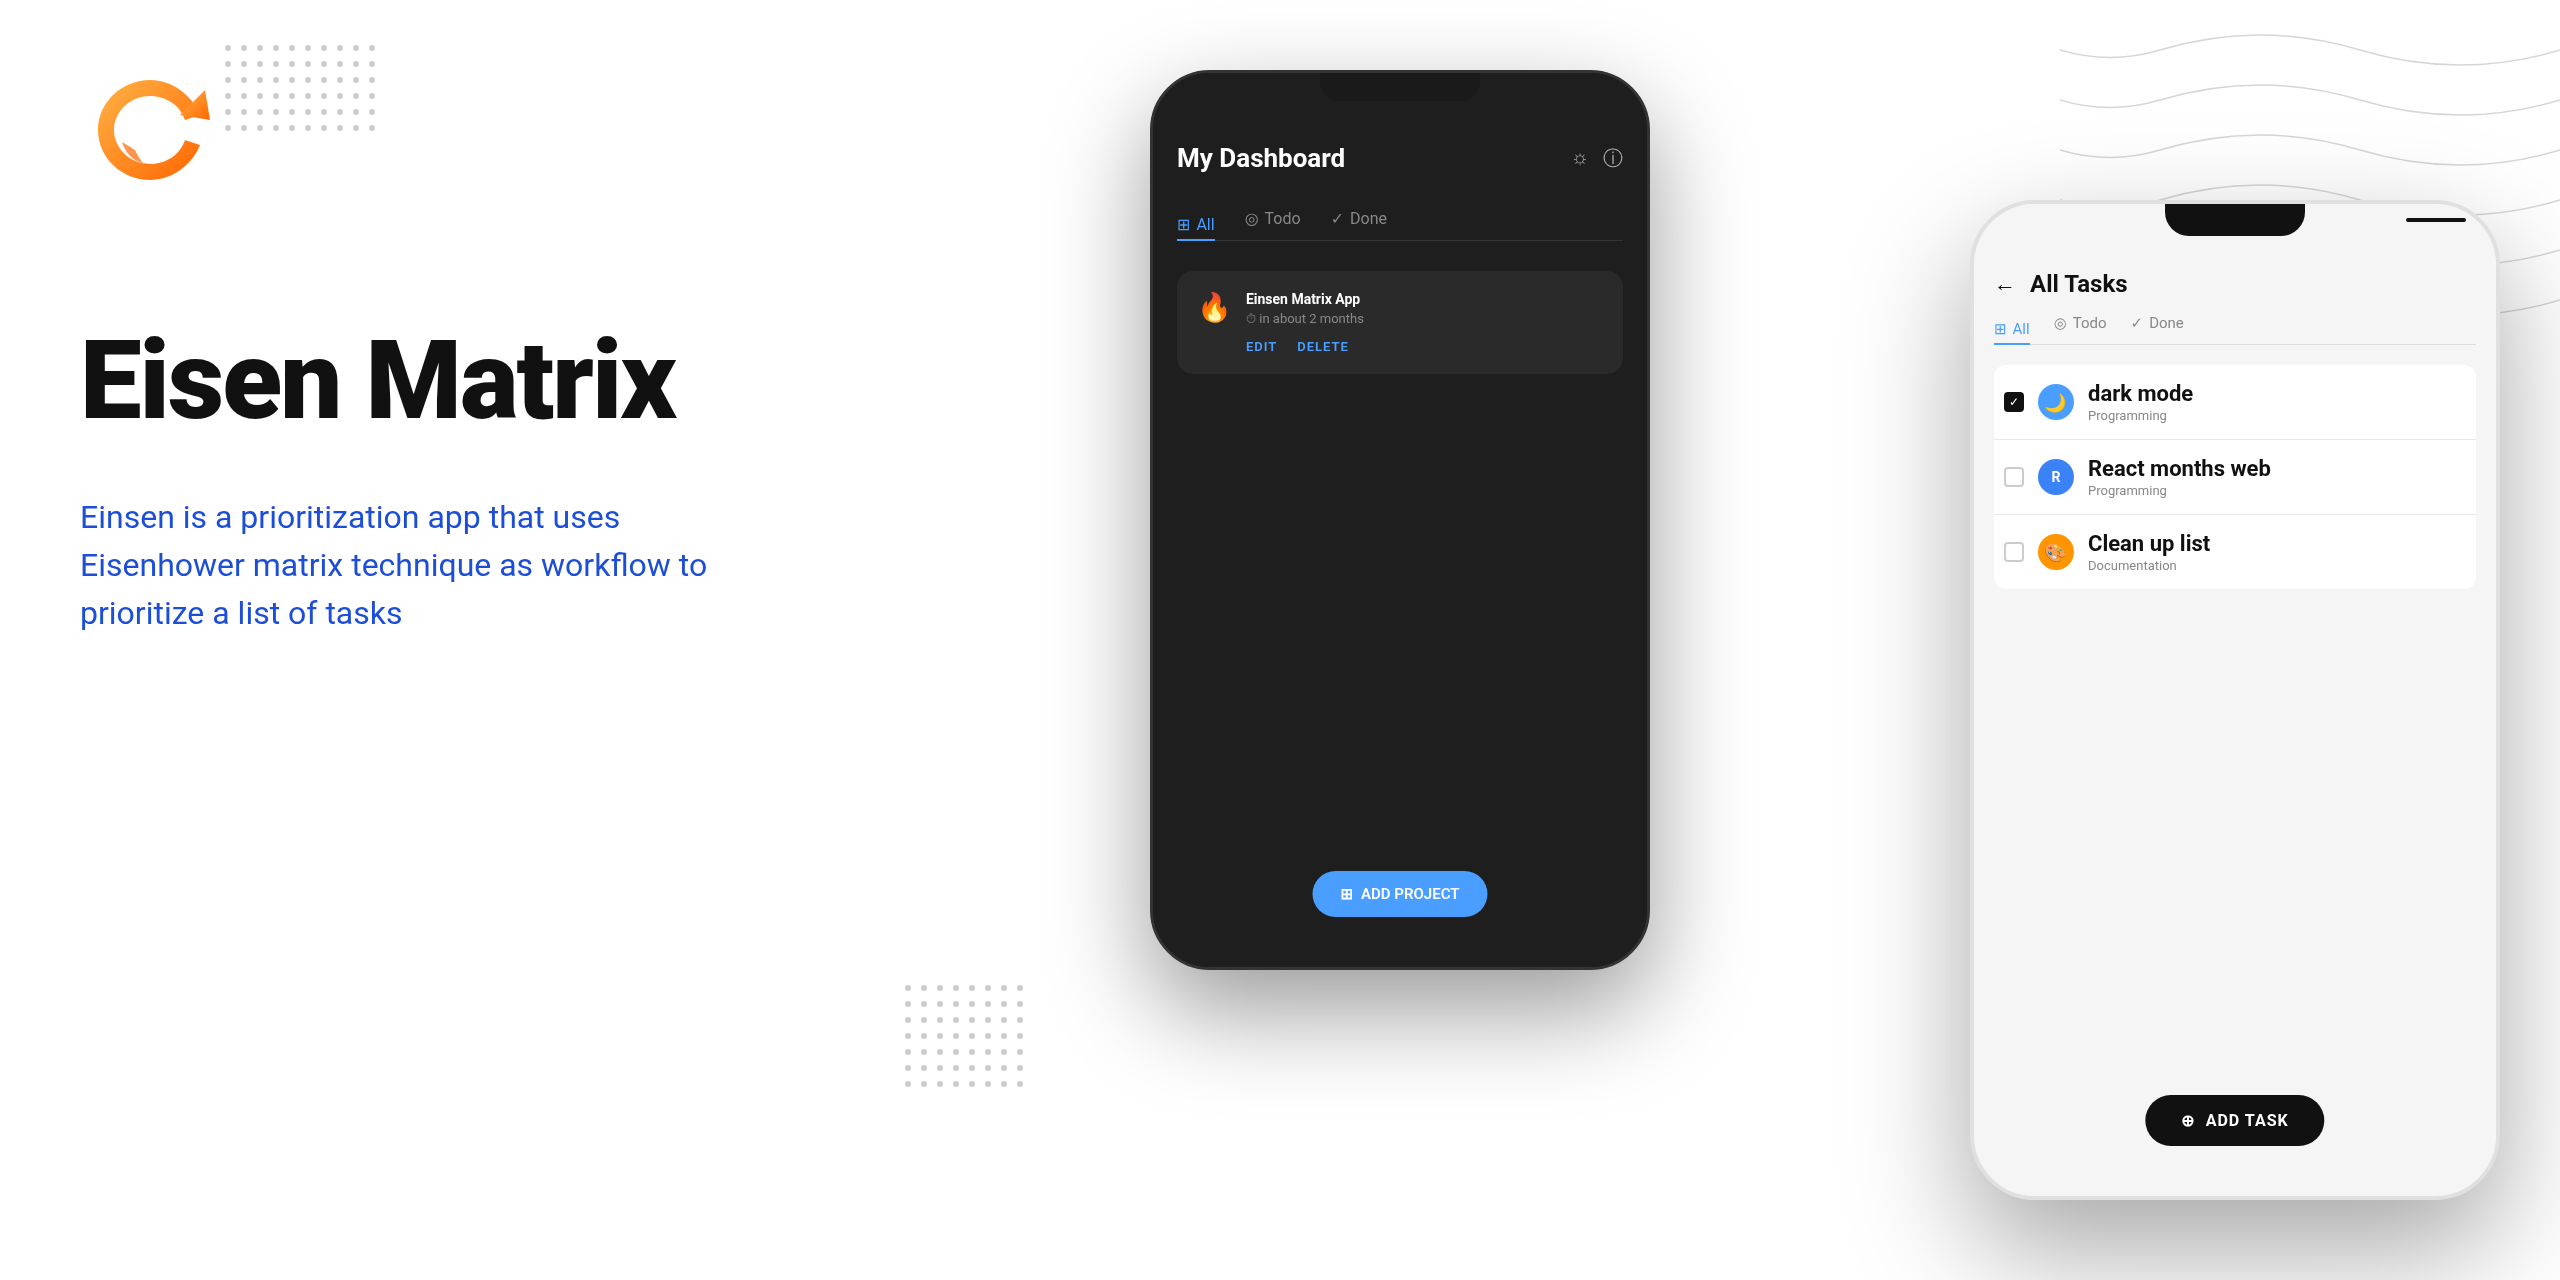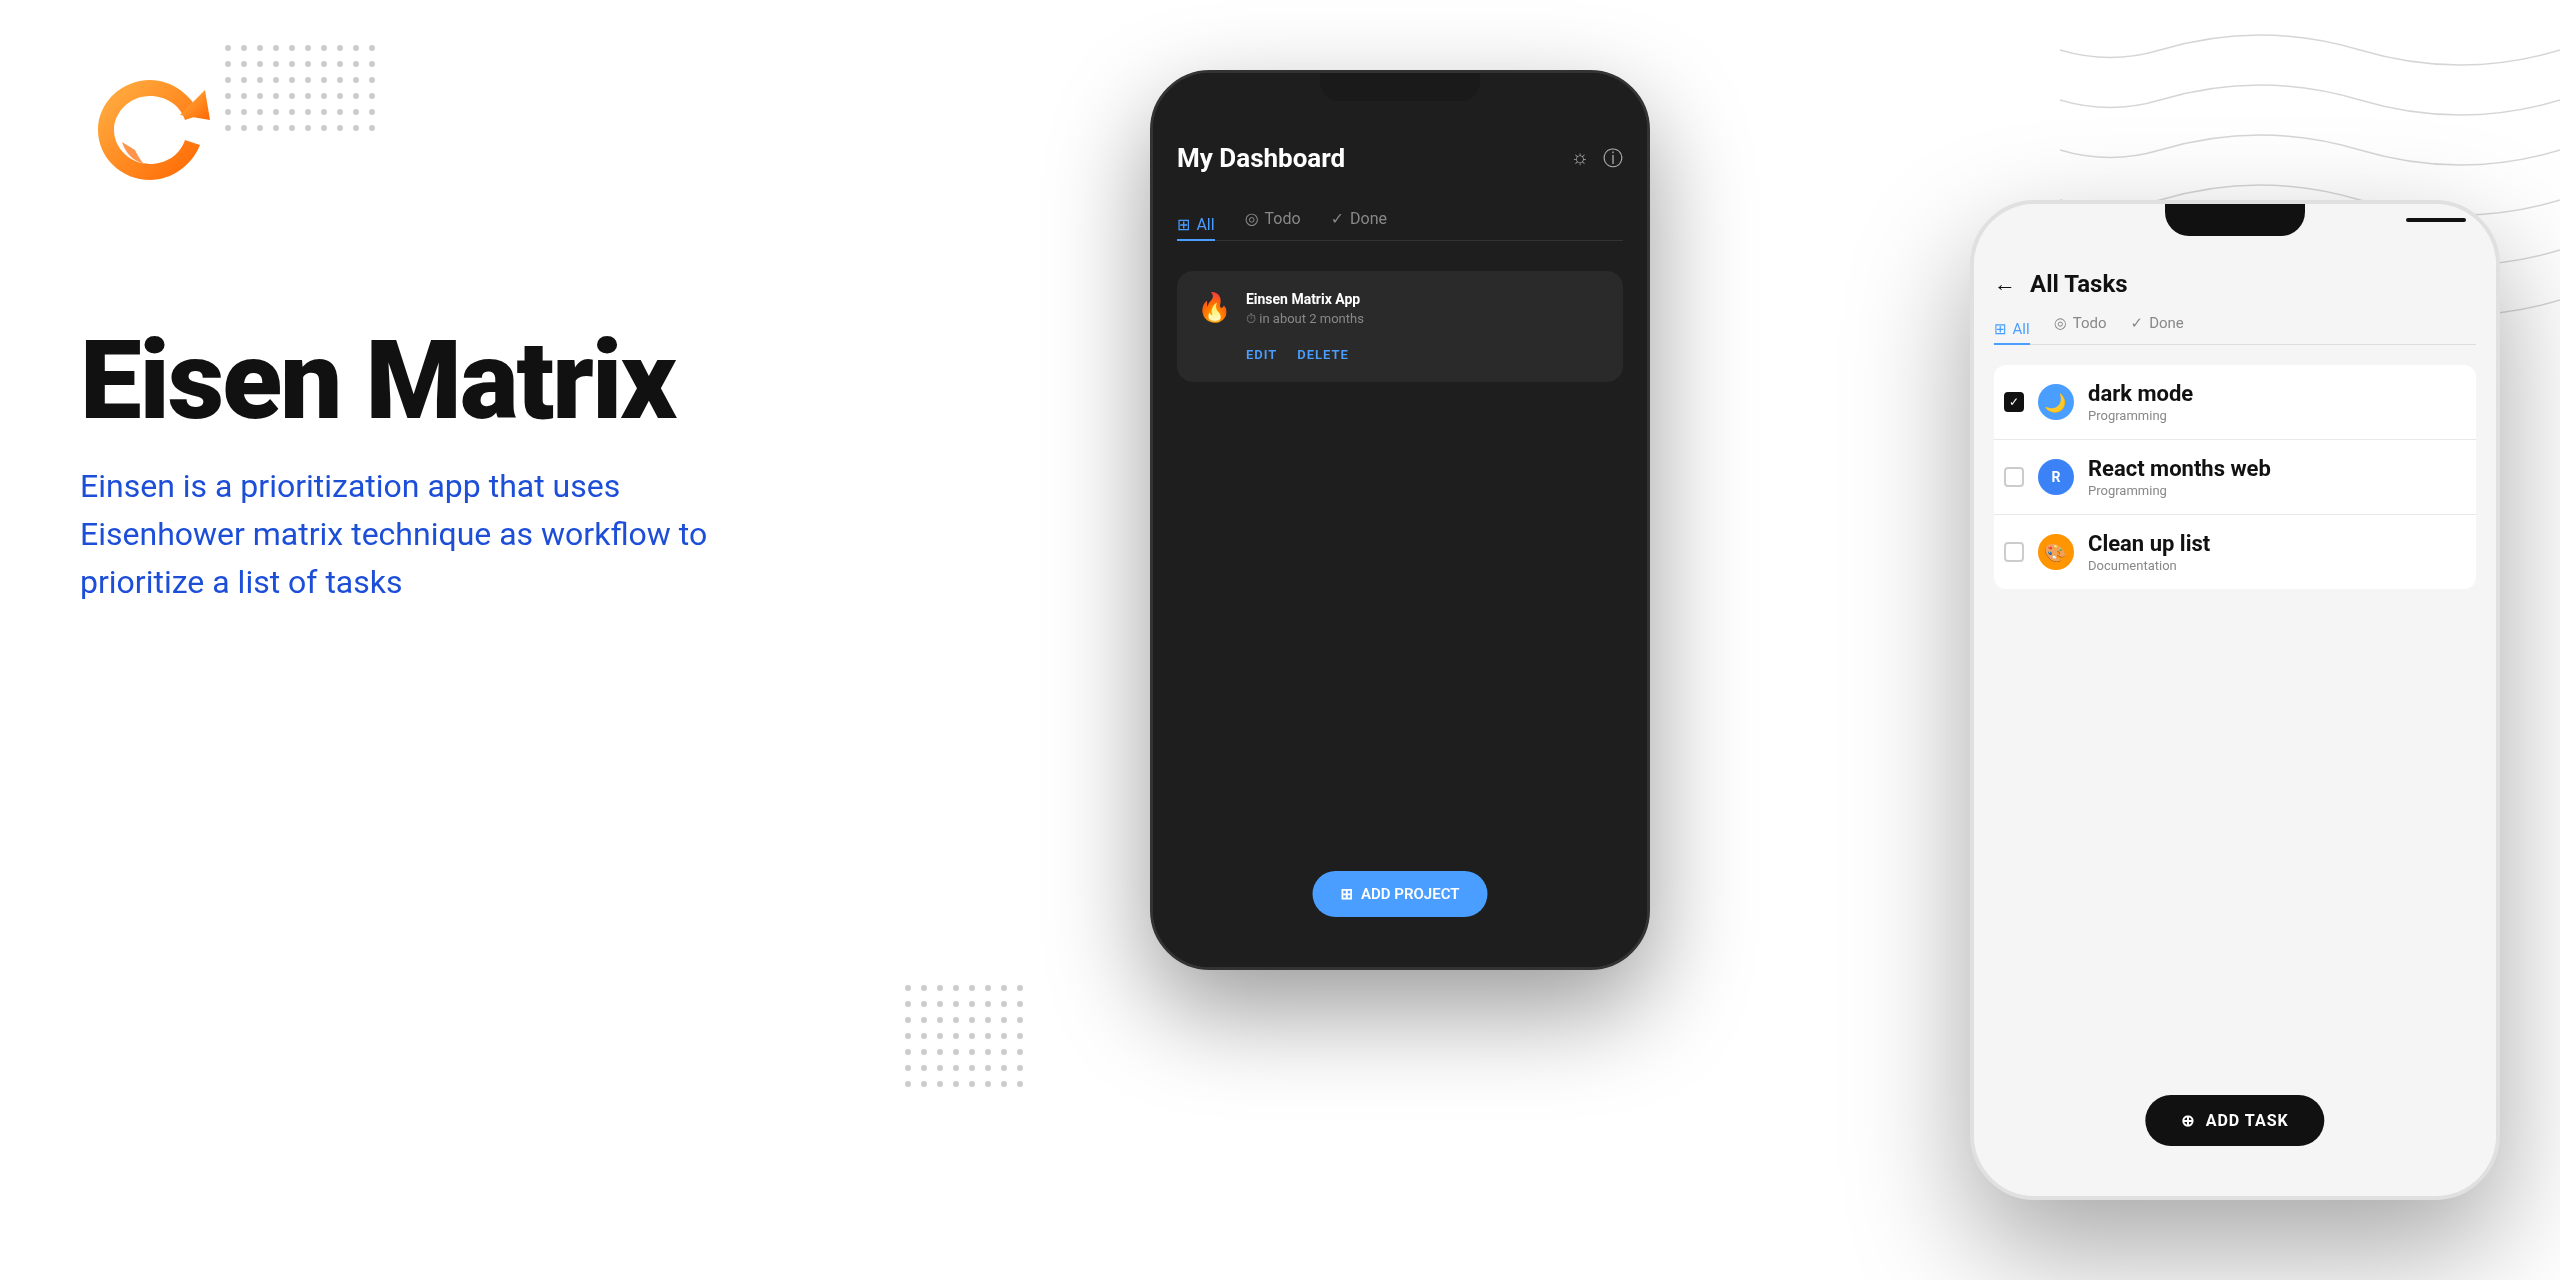--- a/index.html
+++ b/index.html
@@ -68,21 +68,21 @@
     .logo-svg {
       width: 140px;
       height: 140px;
     }
 
     .main-title {
       font-size: 110px;
       font-weight: 900;
       color: #111111;
       line-height: 1.1;
-      margin-bottom: 21px;
+      margin-bottom: 52px;
       letter-spacing: -2px;
     }
 
     .subtitle {
       font-size: 32px;
       color: #1d4ed8;
       line-height: 1.5;
       max-width: 700px;
       font-weight: 400;
     }
@@ -204,21 +204,21 @@
 
     .project-time {
       color: #888;
       font-size: 13px;
       margin-top: 4px;
     }
 
     .project-actions {
       display: flex;
       gap: 20px;
-      margin-top: 20px;
+      margin-top: 12px;
     }
 
     .project-action {
       color: #4a9eff;
       font-size: 13px;
       font-weight: 600;
       letter-spacing: 1px;
     }
 
     .add-project-btn {

